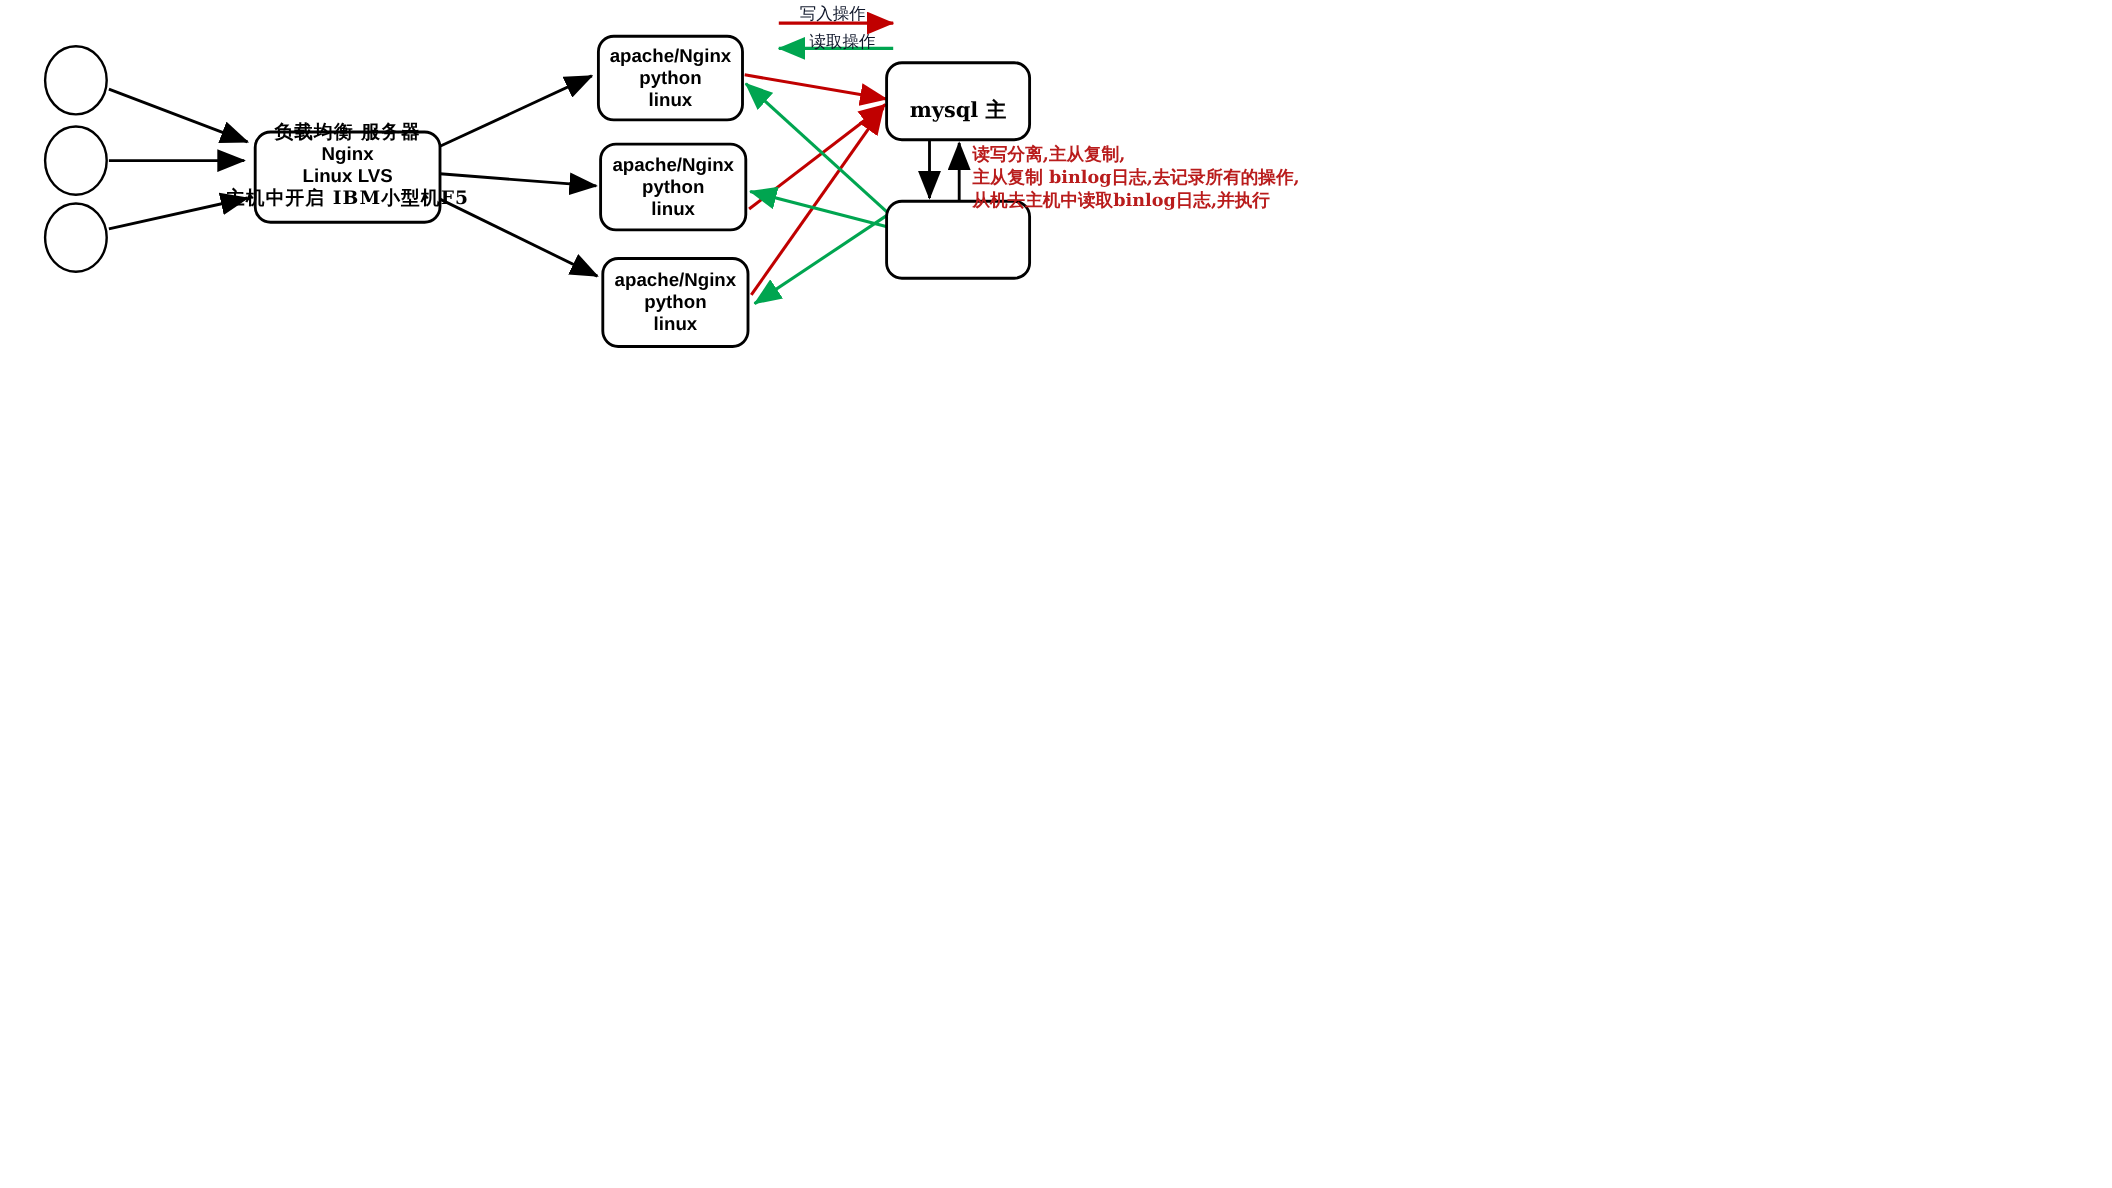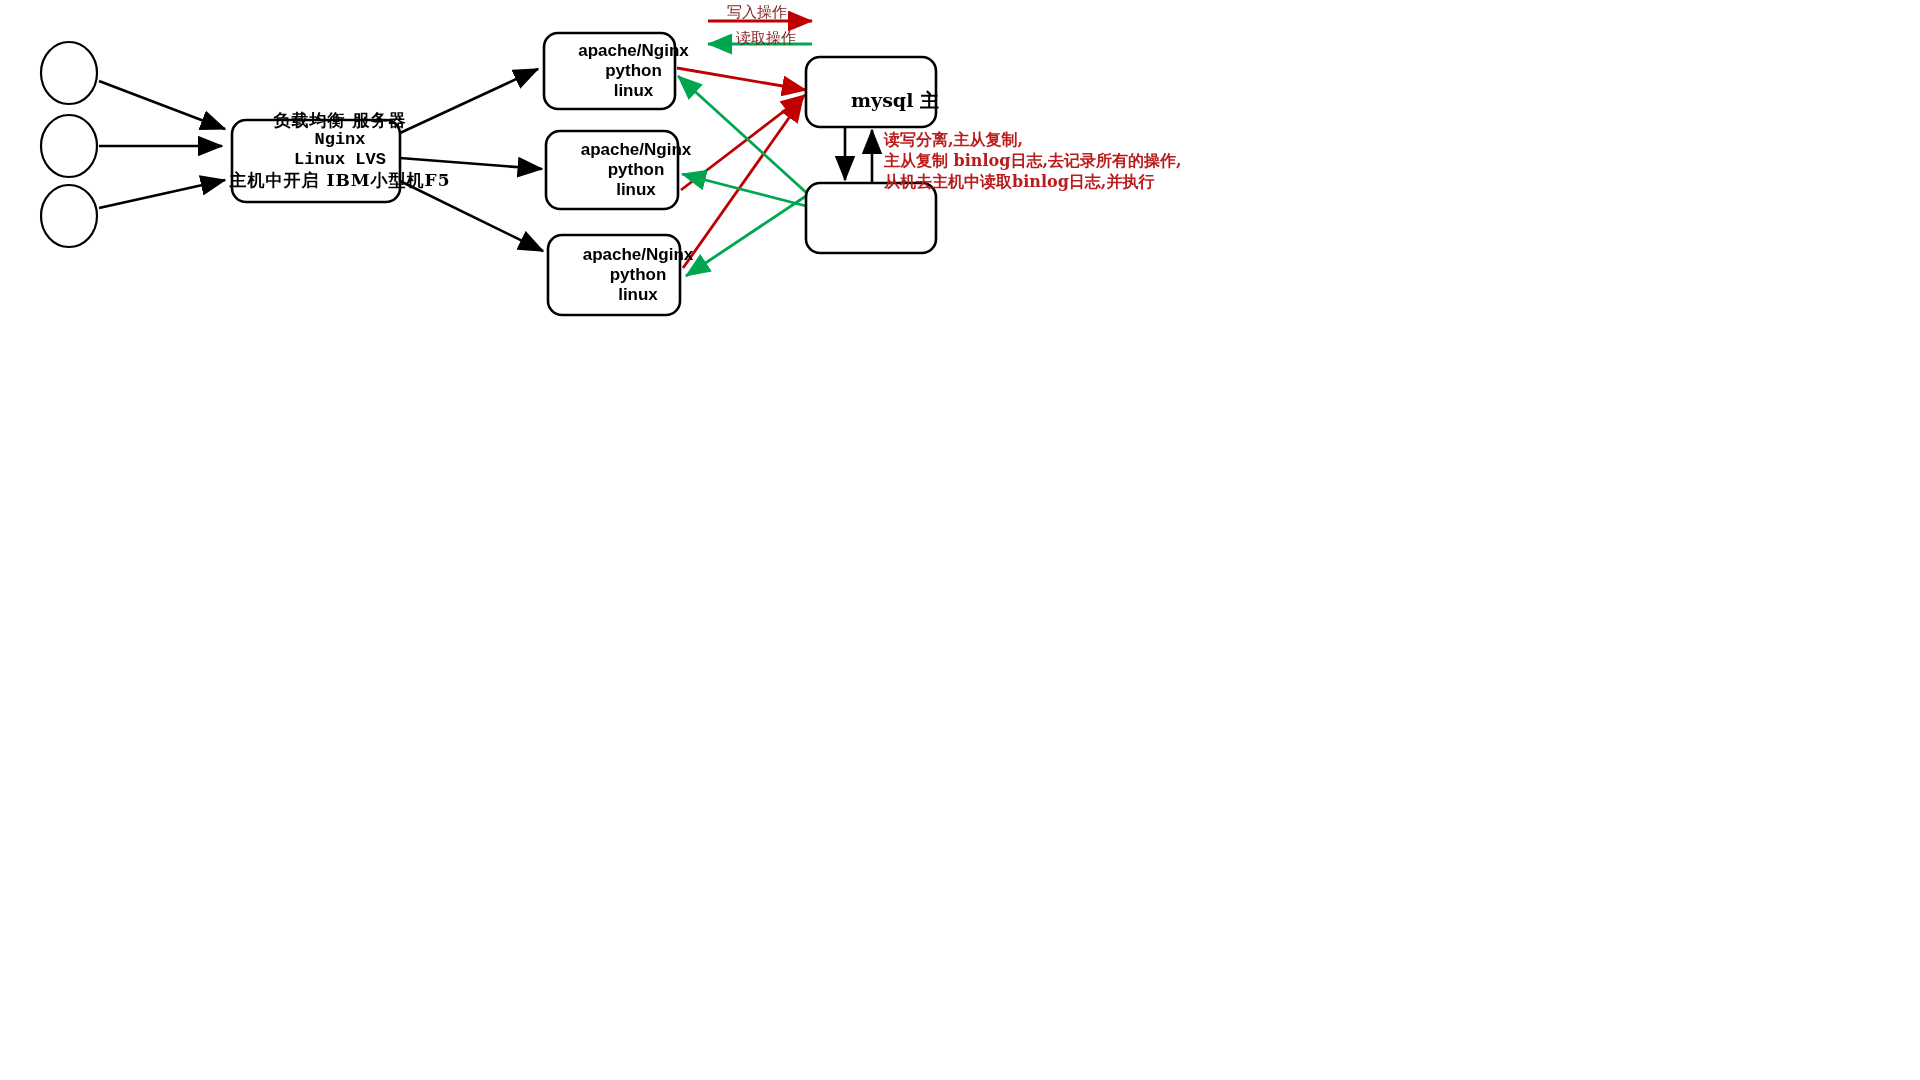--- a/index.html
+++ b/index.html
@@ -33,45 +33,44 @@
     position: absolute;
     display: flex;
     flex-direction: column;
     align-items: center;
     justify-content: center;
     text-align: center;
     font-weight: bold;
     color: #000000;
     pointer-events: none;
     line-height: 1.18;
-    margin-left: 24px;
   }
   .lb-label {
     font-size: 17px;
   }
   .lb-label .cjk {
     font-family: "DejaVu Serif", "Liberation Serif", serif;
     letter-spacing: 1px;
   }
   .lb-label .lat {
-    font-family: Liberation Mono, monospace;
+    font-family: Liberation Sans, sans-serif;
   }
   .web-label {
     font-size: 17px;
     font-family: "Liberation Sans", "DejaVu Sans", sans-serif;
   }
   .db-label {
     font-size: 19px;
     font-family: "DejaVu Serif", "Liberation Serif", serif;
   }
   .legend-text {
     position: absolute;
     font-size: 15px;
     font-family: "DejaVu Serif", "Liberation Serif", serif;
-    color: #7f1d1d;
+    color: #0f172a;
     white-space: nowrap;
   }
   .note-text {
     position: absolute;
     font-size: 16px;
     font-family: "DejaVu Serif", "Liberation Serif", serif;
     font-weight: bold;
     color: #b91c1c;
     white-space: nowrap;
     line-height: 1.32;

